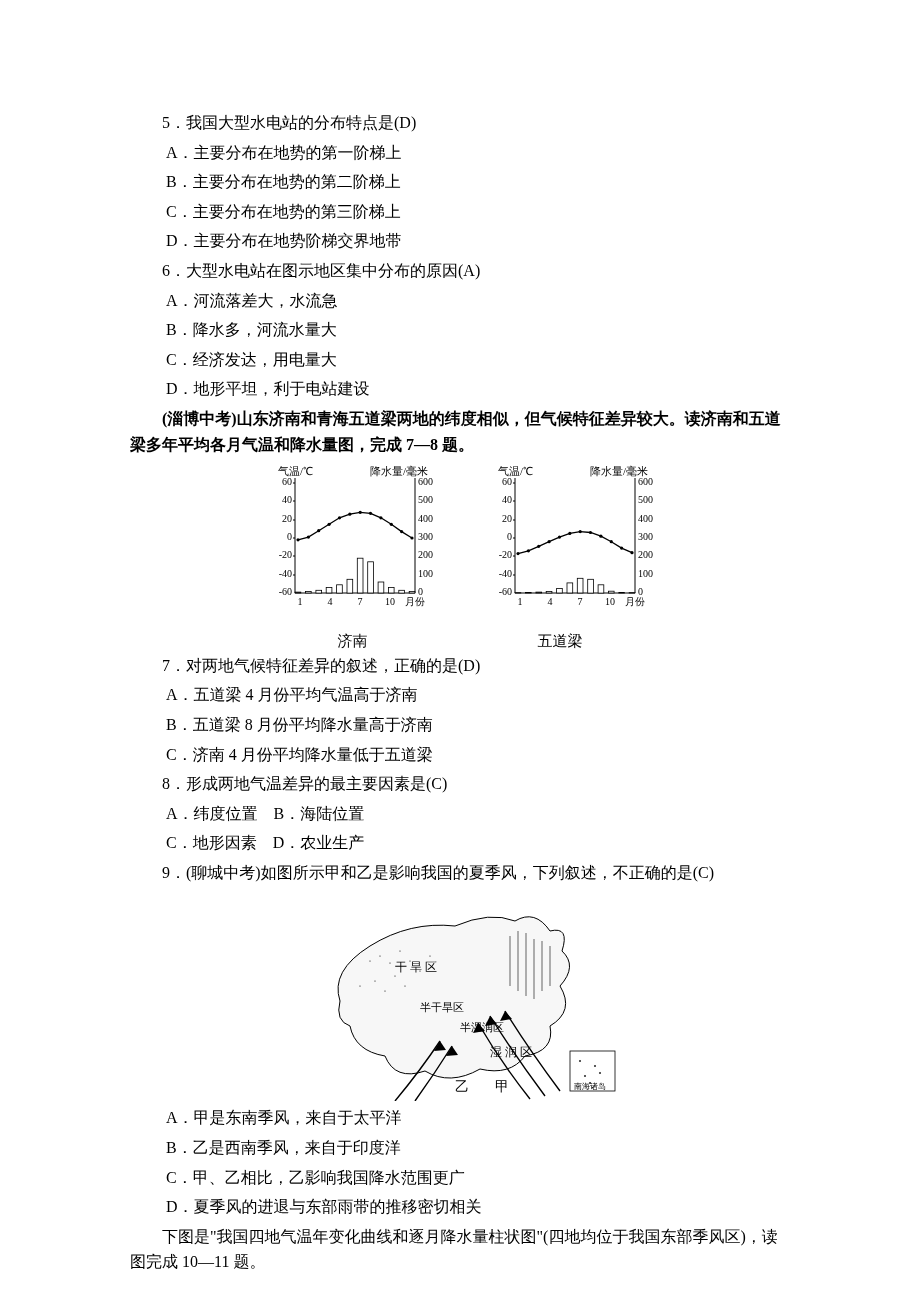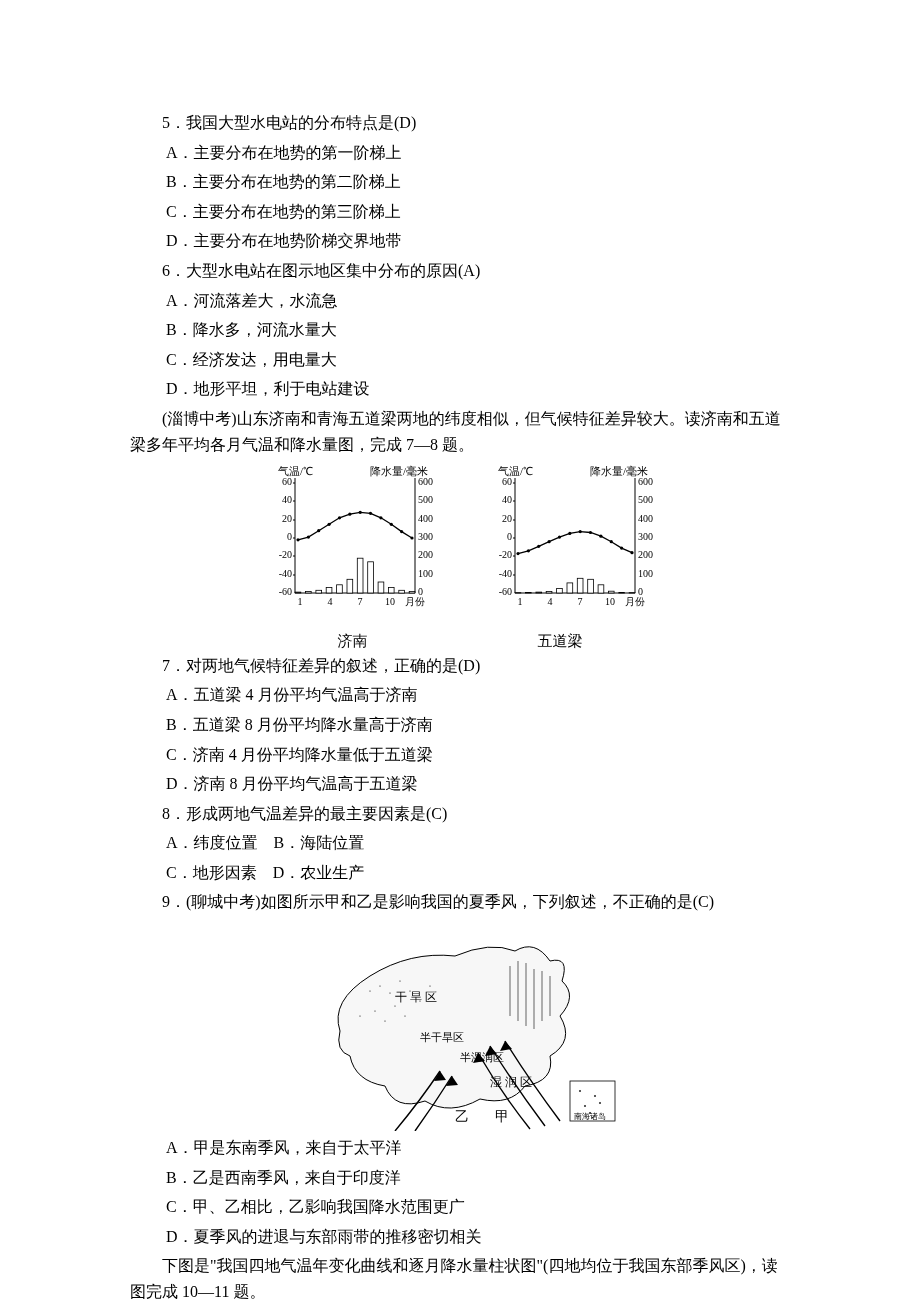--- a/index.html
+++ b/index.html
@@ -60,21 +60,21 @@
   <p class="line-opt">B．主要分布在地势的第二阶梯上</p>
   <p class="line-opt">C．主要分布在地势的第三阶梯上</p>
   <p class="line-opt">D．主要分布在地势阶梯交界地带</p>
 
   <p class="line">6．大型水电站在图示地区集中分布的原因(A)</p>
   <p class="line-opt">A．河流落差大，水流急</p>
   <p class="line-opt">B．降水多，河流水量大</p>
   <p class="line-opt">C．经济发达，用电量大</p>
   <p class="line-opt">D．地形平坦，利于电站建设</p>
 
-  <p class="line" style="text-indent:2em;">(淄博中考)山东济南和青海五道梁两地的纬度相似，但气候特征差异较大。读济南和五道梁多年平均各月气温和降水量图，完成 7—8 题。</p>
+  <p class="line" style="text-indent:2em;font-weight:bold;">(淄博中考)山东济南和青海五道梁两地的纬度相似，但气候特征差异较大。读济南和五道梁多年平均各月气温和降水量图，完成 7—8 题。</p>
 
   <div class="chart-row">
     <div class="chart-box">
       <svg viewBox="0 0 200 150" width="200" height="150">
         <text x="28" y="12" font-size="11">气温/℃</text>
         <text x="120" y="12" font-size="11">降水量/毫米</text>
 
         <line x1="45" y1="15" x2="45" y2="130" stroke="#000" stroke-width="1"></line>
         <line x1="165" y1="15" x2="165" y2="130" stroke="#000" stroke-width="1"></line>
         <line x1="45" y1="130" x2="165" y2="130" stroke="#000" stroke-width="1"></line>
@@ -218,21 +218,20 @@
   </div>
   <div class="chart-labels">
     <span>济南</span>
     <span>五道梁</span>
   </div>
 
   <p class="line">7．对两地气候特征差异的叙述，正确的是(D)</p>
   <p class="line-opt">A．五道梁 4 月份平均气温高于济南</p>
   <p class="line-opt">B．五道梁 8 月份平均降水量高于济南</p>
   <p class="line-opt">C．济南 4 月份平均降水量低于五道梁</p>
-  <p class="line-opt">D．济南 8 月份平均气温高于五道梁</p>
 
   <p class="line">8．形成两地气温差异的最主要因素是(C)</p>
   <p class="line-opt"><span>A．纬度位置</span>　<span>B．海陆位置</span></p>
   <p class="line-opt"><span>C．地形因素</span>　<span>D．农业生产</span></p>
 
   <p class="line">9．(聊城中考)如图所示甲和乙是影响我国的夏季风，下列叙述，不正确的是(C)</p>
 
   <div class="map-wrap">
     <svg viewBox="0 0 320 210" width="320" height="210">
 

